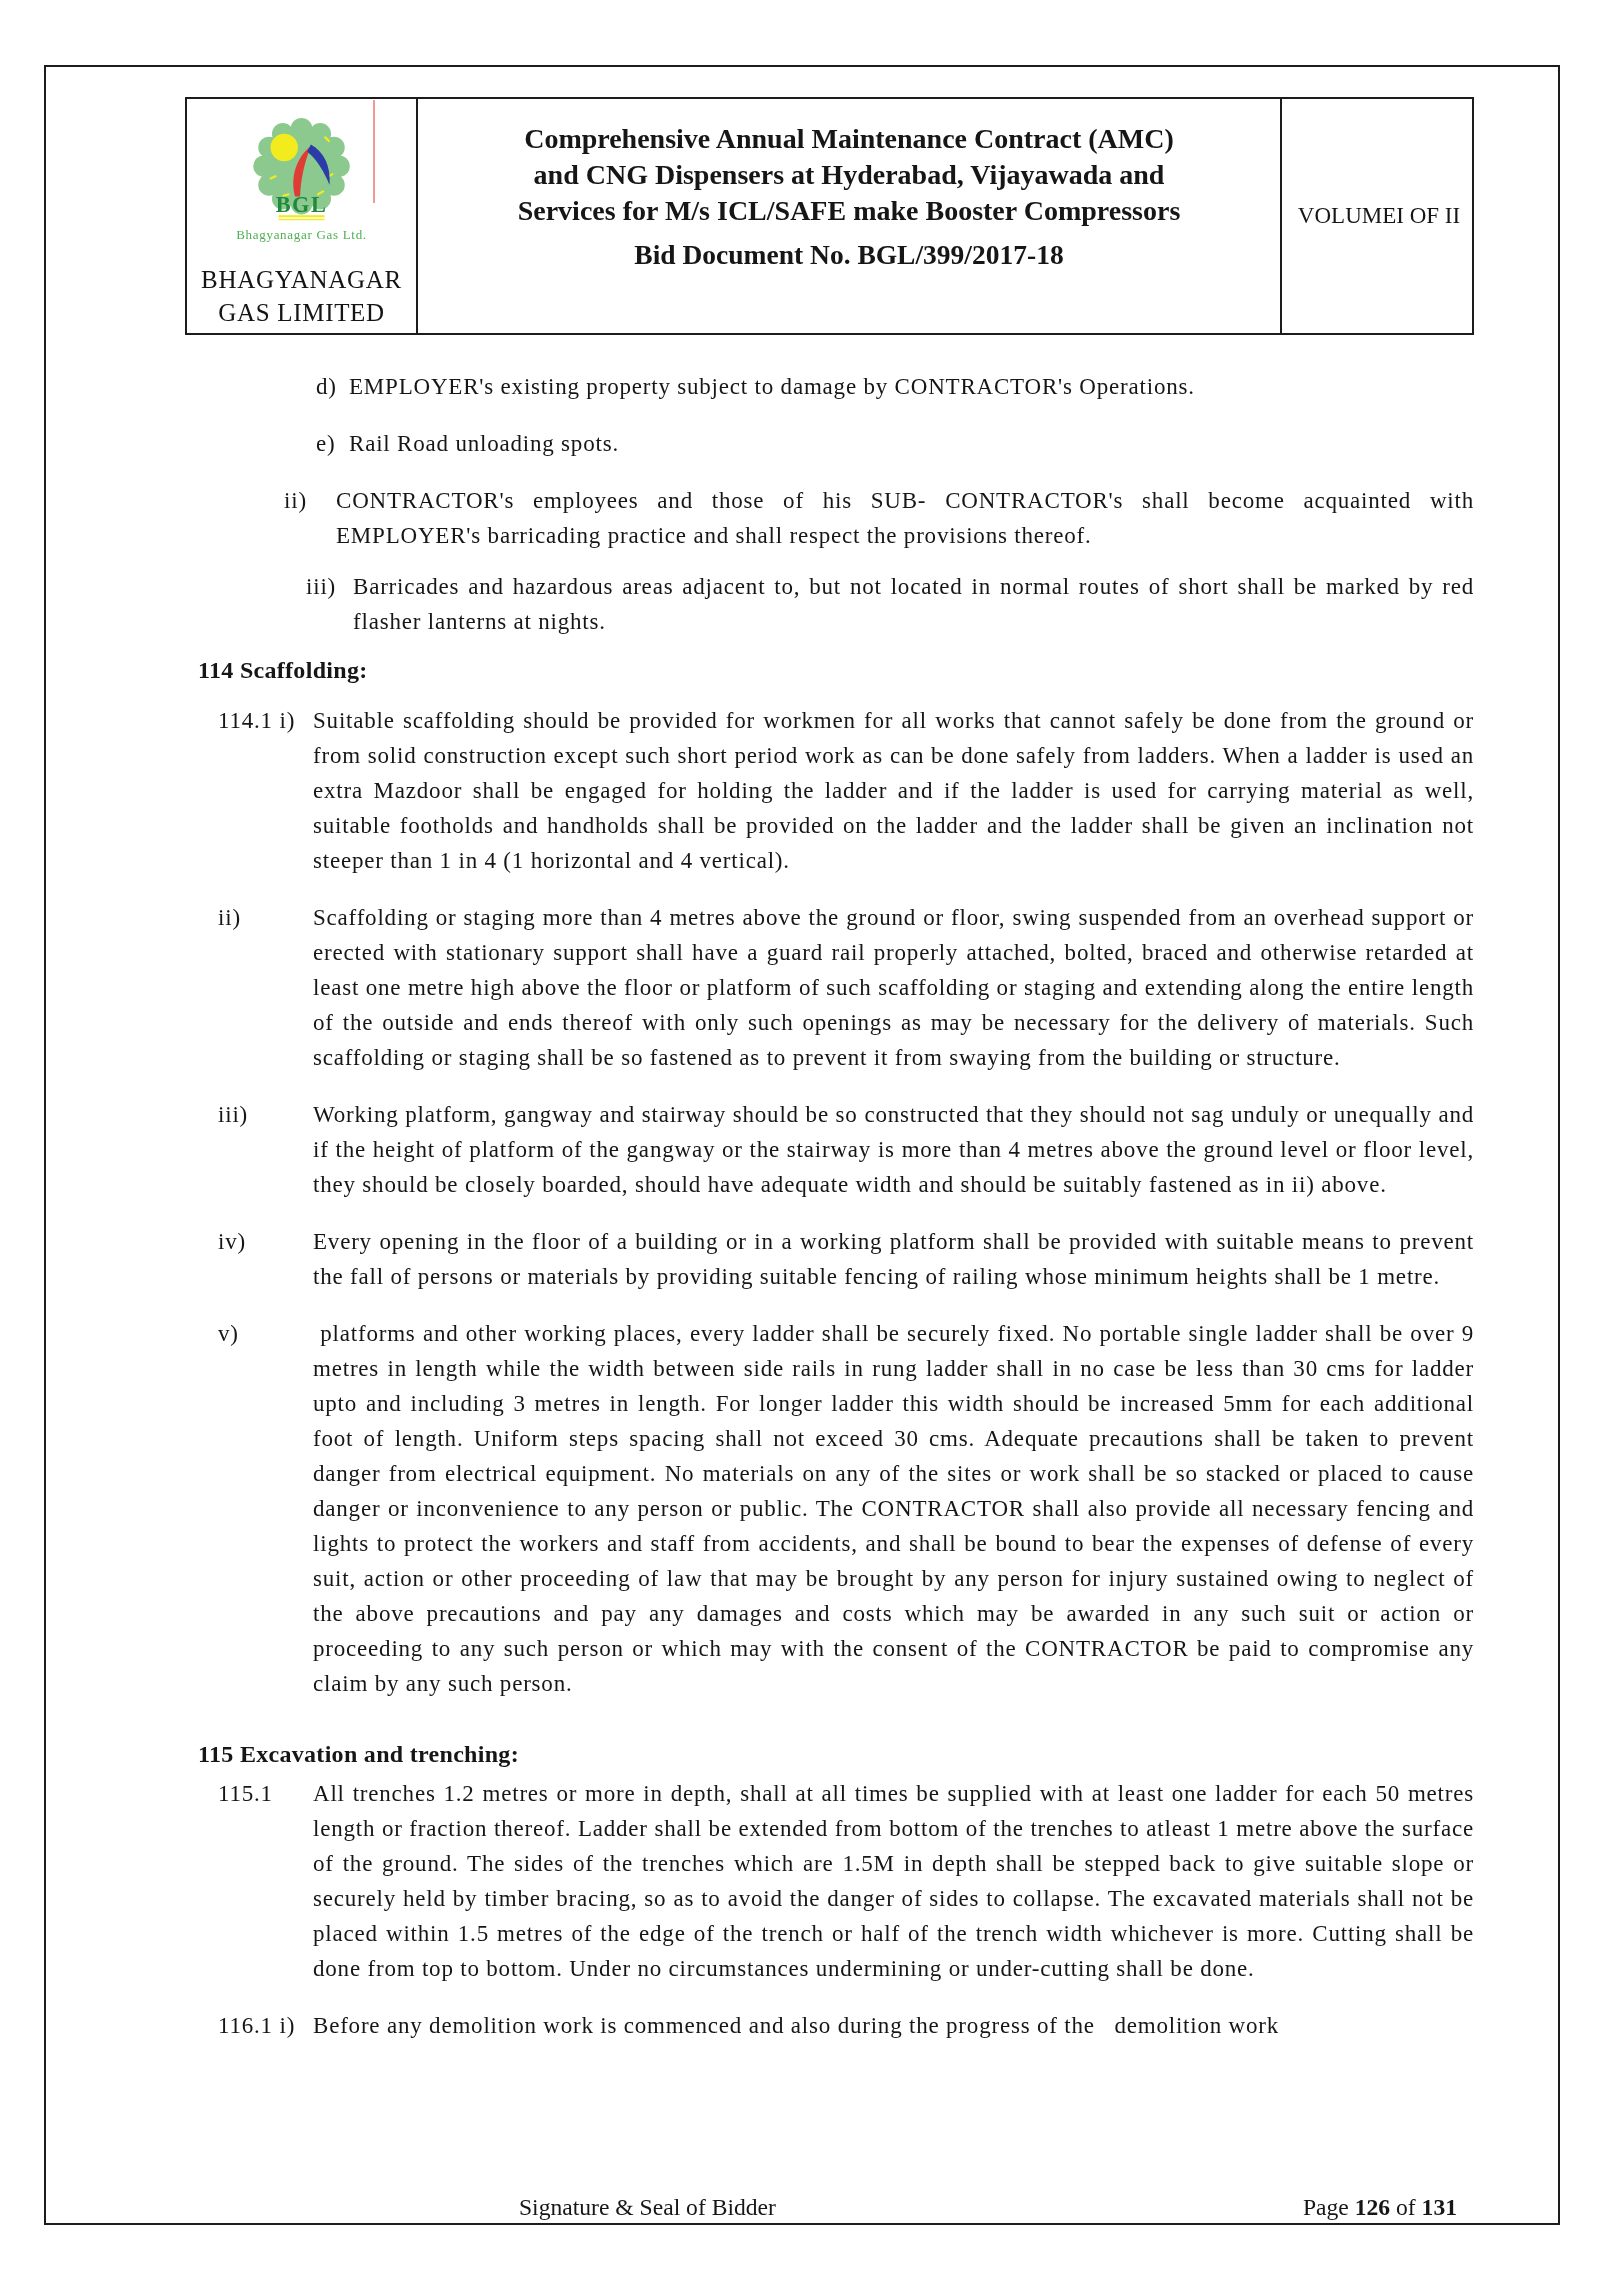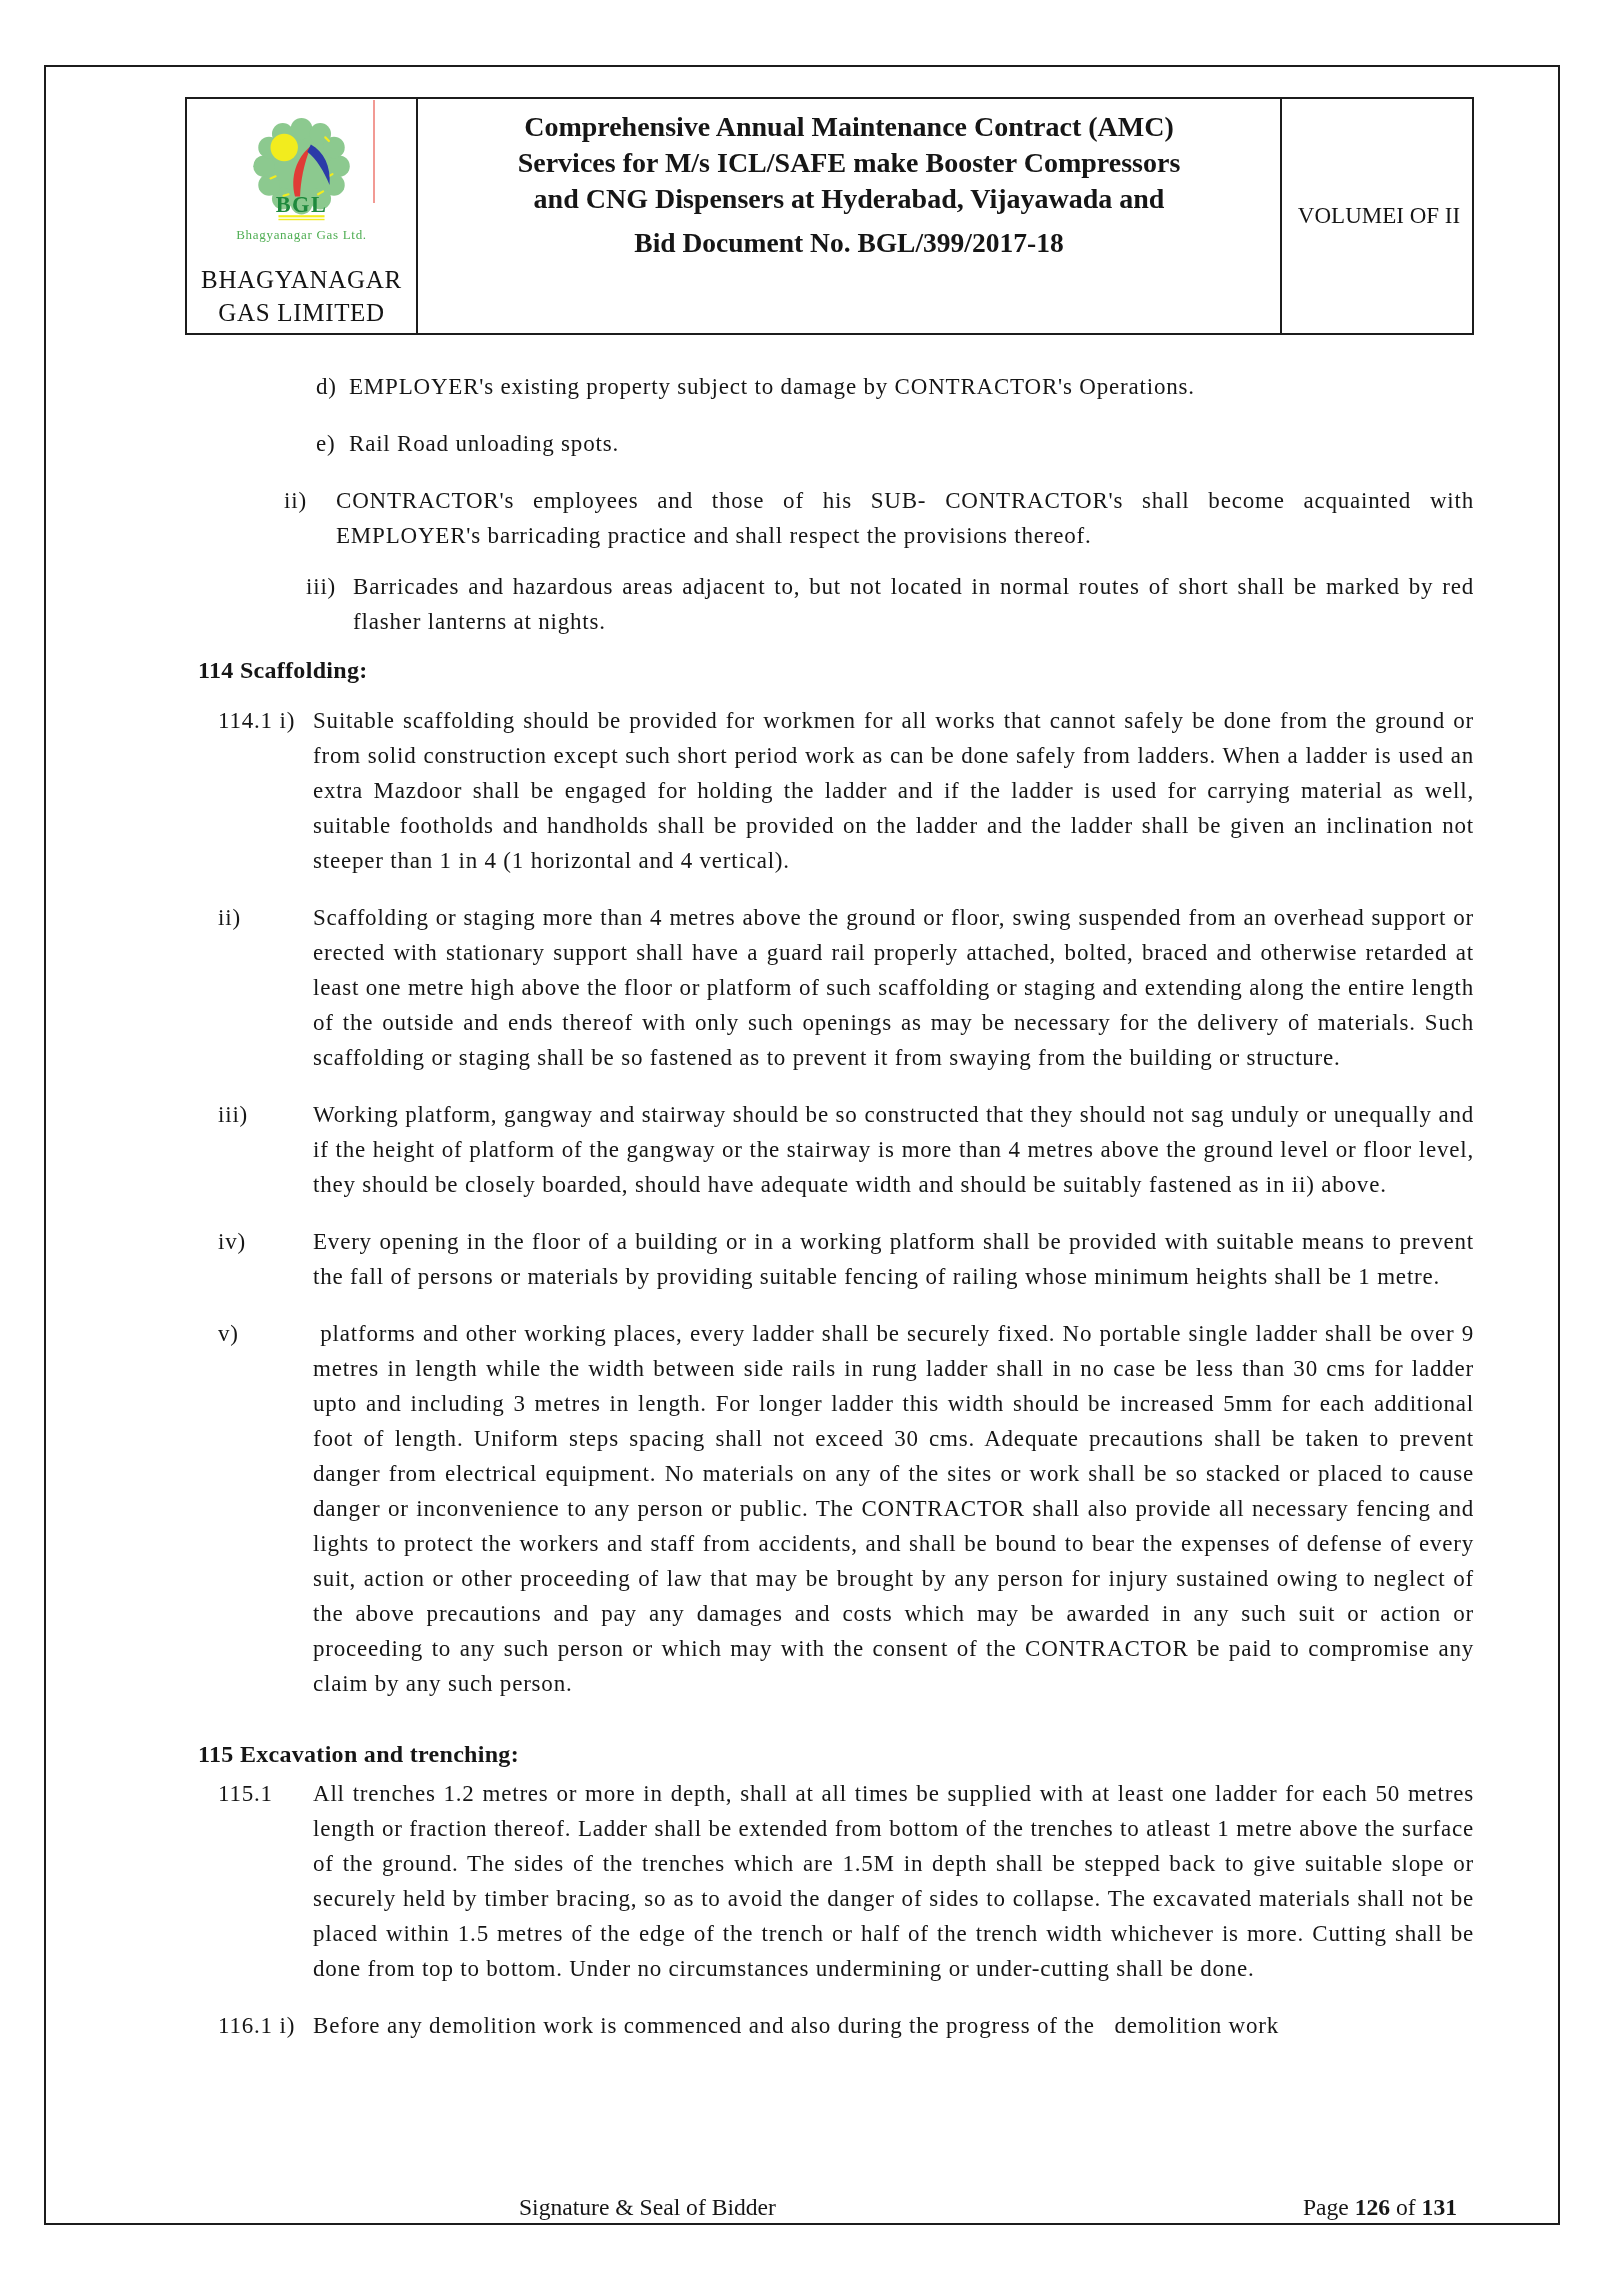--- a/index.html
+++ b/index.html
@@ -41,21 +41,21 @@
     margin-top:20px;font-size:25px;line-height:33px;color:#141414;
     letter-spacing:0.7px;
   }
   .artifact-line{
     position:absolute;top:1.3px;right:41px;width:2px;height:103px;
     background:#f29a94;
   }
   .title-cell{
     text-align:center;
     font-weight:bold;
-    padding-top:10px;
+    padding-top:22px;
   }
   .title-line{font-size:28px;line-height:36px;}
   .bid-line{font-size:27.5px;line-height:34px;margin-top:9.2px;}
   .volume-cell{
     display:flex;flex-direction:row;justify-content:center;align-items:center;
     font-size:23px;line-height:34px;
   }
   
   .body-area{margin-top:34px;}
   .para{
@@ -145,22 +145,22 @@
         <div class="logo-caption">Bhagyanagar Gas Ltd.</div>
         <div class="company-name">
           <div>BHAGYANAGAR</div>
           <div>GAS LIMITED</div>
         </div>
         <div class="artifact-line"></div>
       </div>
 
       <div class="cell title-cell">
         <div class="title-line">Comprehensive Annual Maintenance Contract (AMC)</div>
+        <div class="title-line">and CNG Dispensers at Hyderabad, Vijayawada and</div>
         <div class="title-line">Services for M/s ICL/SAFE make Booster Compressors</div>
-        <div class="title-line">and CNG Dispensers at Hyderabad, Vijayawada and</div>
         <div class="bid-line">Bid Document No. BGL/399/2017-18</div>
       </div>
 
       <div class="cell volume-cell">
         <div>VOLUME</div>
         <div>I OF II</div>
       </div>
     </div>
 
     <div class="body-area">

